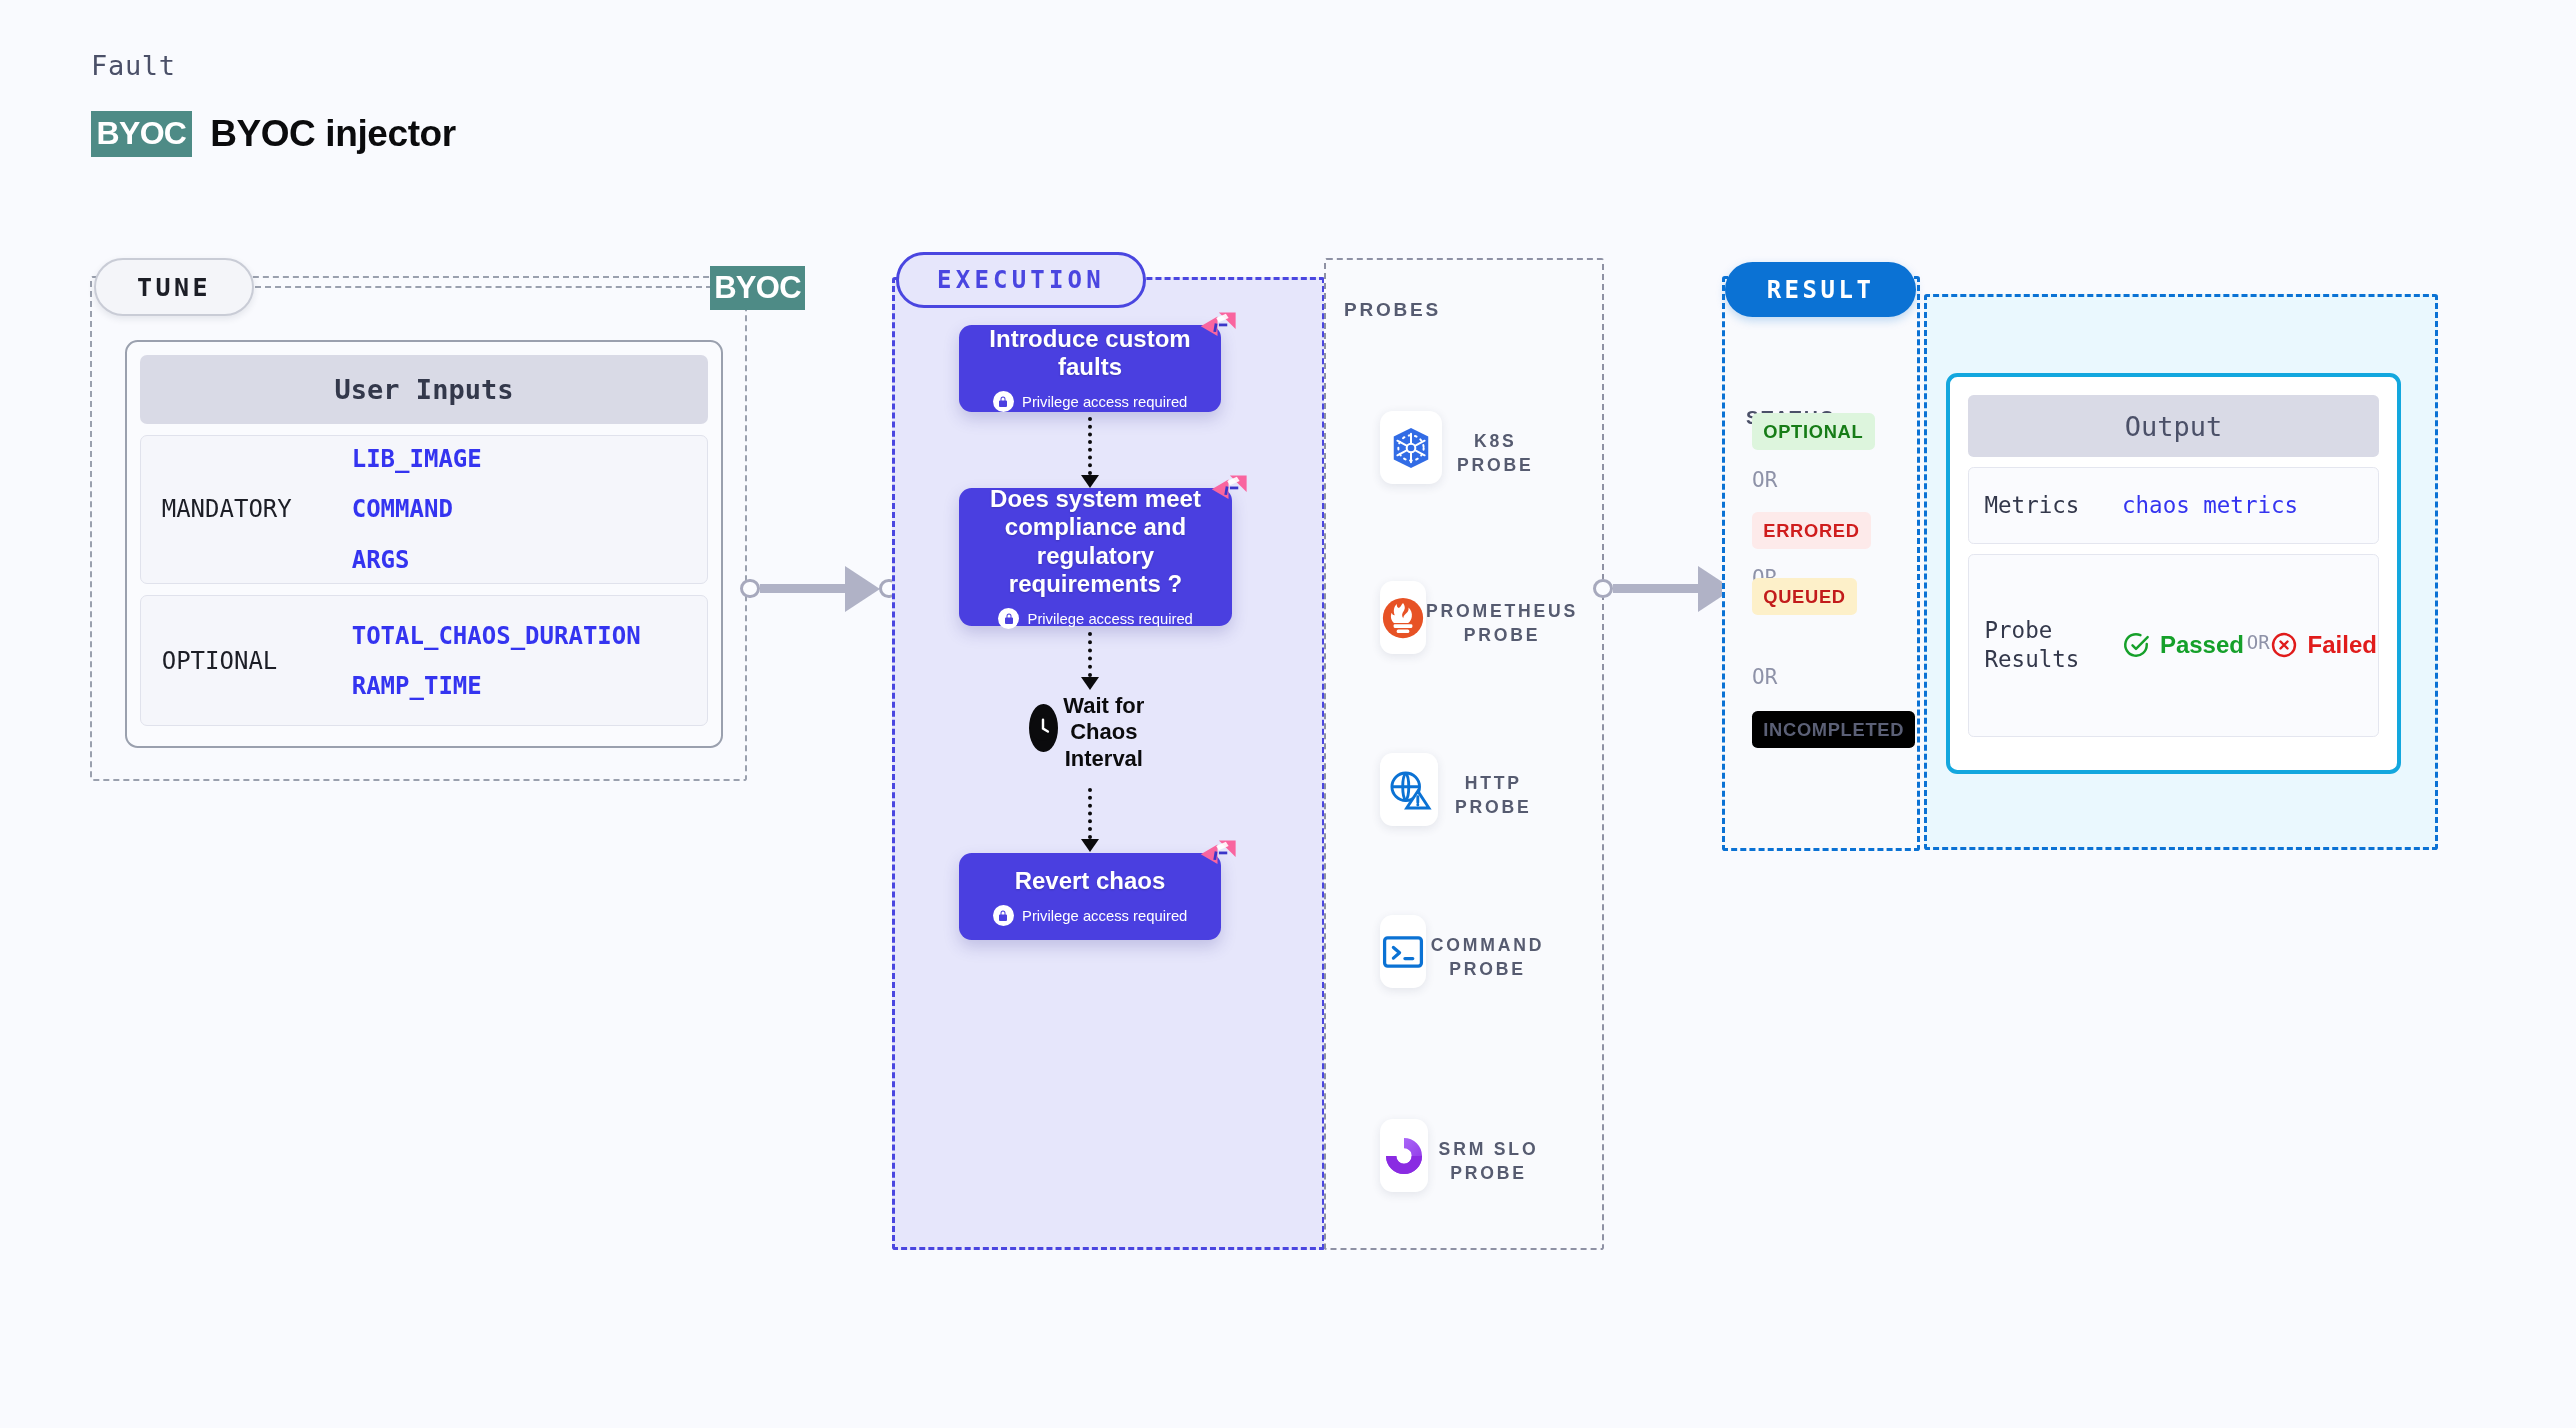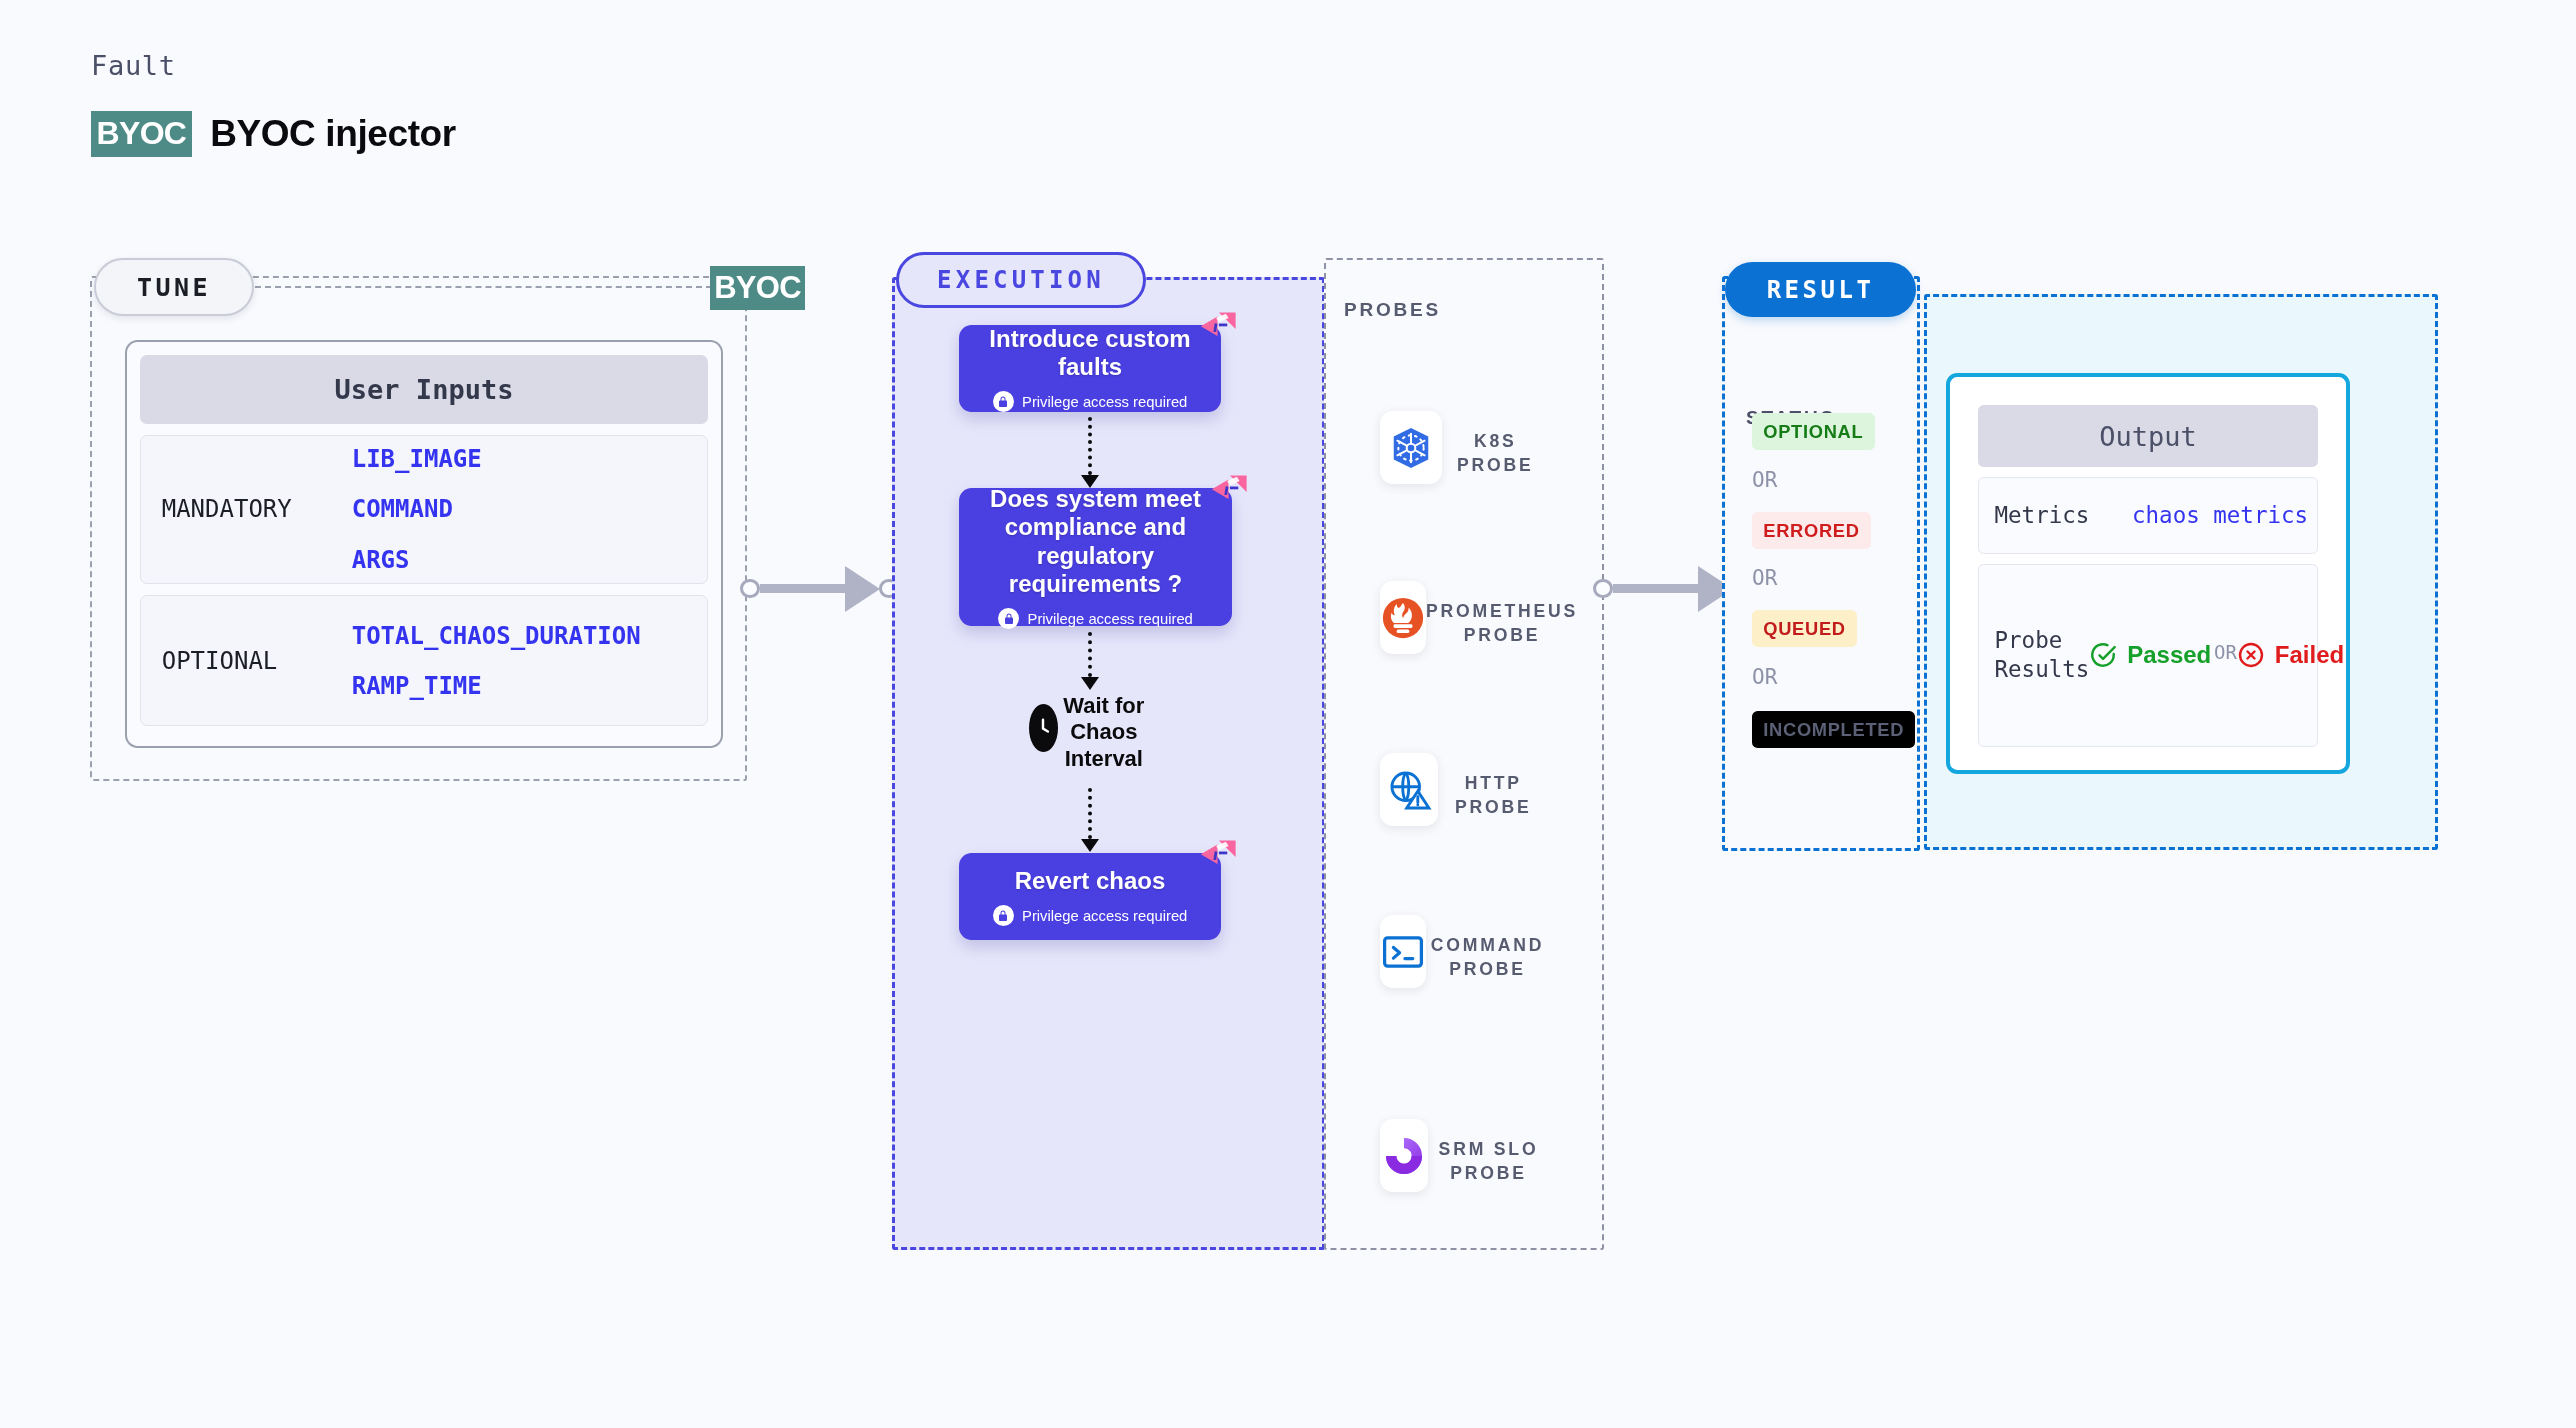--- a/index.html
+++ b/index.html
@@ -201,27 +201,27 @@
     position: absolute; left: 1752px; border-radius: 5.6px;
     font-size: 18.3px; font-weight: 700; letter-spacing: 0.7px;
     padding: 7.7px 11.3px; white-space: nowrap;
   }
   .status-or {
     position: absolute; left: 1752px; font-size: 21px; color: #8e92a8;
     font-family: "DejaVu Sans Mono", monospace;
   }
   #chip0 { top: 413px; }
   #chip1 { top: 512px; }
-  #chip2 { top: 610px; }
+  #chip2 { top: 578px; }
   #chip3 { top: 711px; }
   #or0 { top: 468px; } #or1 { top: 566px; } #or2 { top: 665px; }
 
   .out-card {
-    position: absolute; left: 1946px; top: 373px; width: 404px; height: 401px;
-    background: #ffffff; border: 4.2px solid #13a7de; border-radius: 11.3px; padding: 28px;
+    position: absolute; left: 1946px; top: 373px; width: 455px; height: 401px;
+    background: #ffffff; border: 4.2px solid #13a7de; border-radius: 11.3px; padding: 18px;
   }
   .out-head {
     height: 62px; background: #d9dae6; border-radius: 5.6px;
     display: flex; align-items: center; justify-content: center;
     font-family: "DejaVu Sans Mono", monospace; font-size: 27px; color: #4b5068;
   }
   .out-row {
     margin-top: 9.9px; border: 1.4px solid #e4e6ef; border-radius: 5.6px;
     background: #fafbfe; display: flex; align-items: center;
   }

